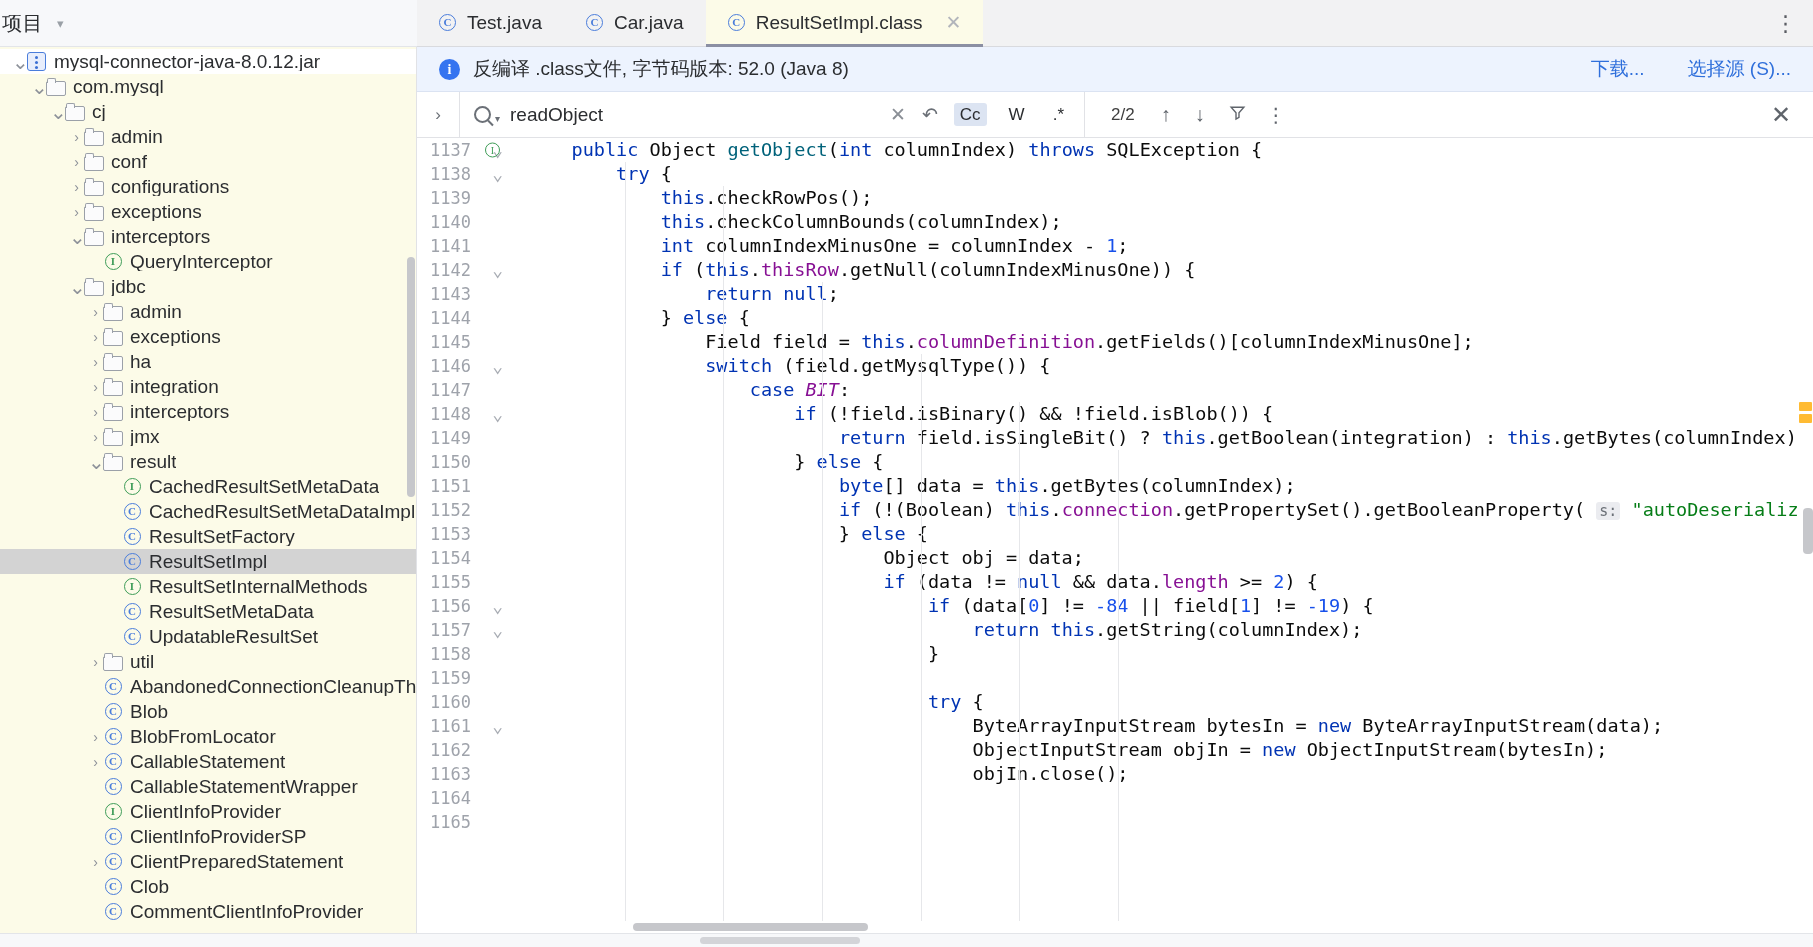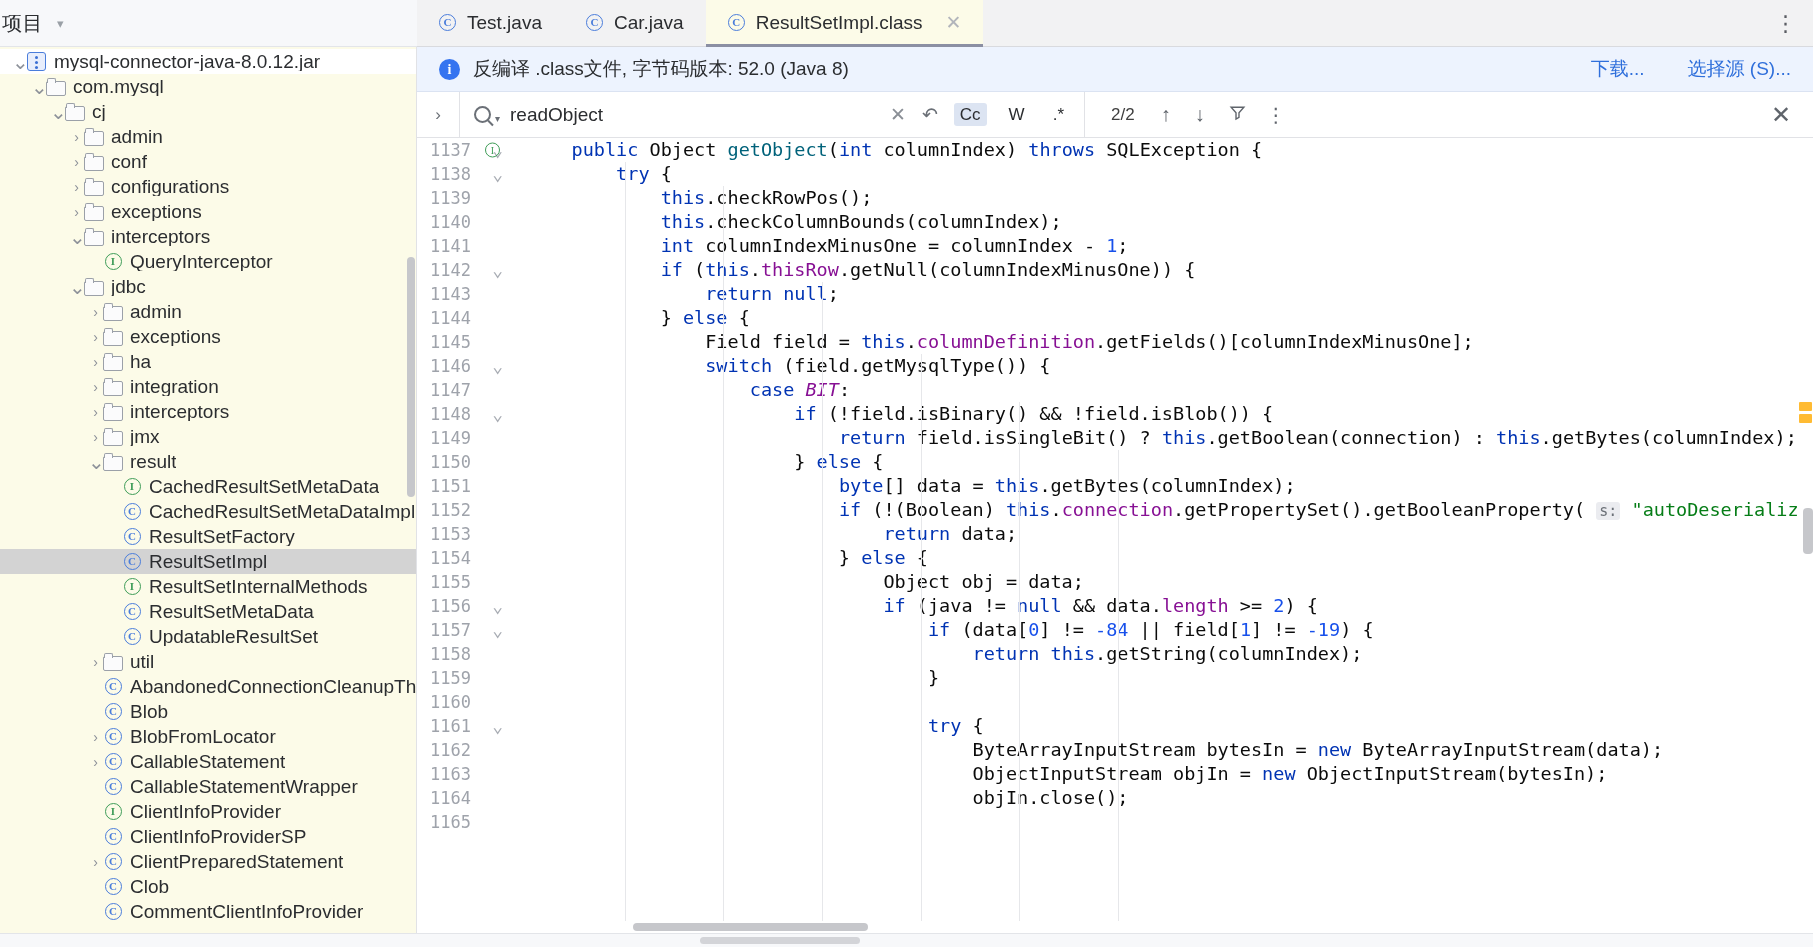--- a/index.html
+++ b/index.html
@@ -576,28 +576,27 @@
               <div class="crow"><span class="">            </span><span class="k">this</span><span class="">.checkRowPos();</span></div>
               <div class="crow"><span class="">            </span><span class="k">this</span><span class="">.checkColumnBounds(columnIndex);</span></div>
               <div class="crow"><span class="">            </span><span class="k">int</span><span class=""> columnIndexMinusOne = columnIndex - </span><span class="n">1</span><span class="">;</span></div>
               <div class="crow"><span class="">            </span><span class="k">if</span><span class=""> (</span><span class="k">this</span><span class="">.</span><span class="fld">thisRow</span><span class="">.getNull(columnIndexMinusOne)) {</span></div>
               <div class="crow"><span class="">                </span><span class="k">return null</span><span class="">;</span></div>
               <div class="crow"><span class="">            } </span><span class="k">else</span><span class=""> {</span></div>
               <div class="crow"><span class="">                Field field = </span><span class="k">this</span><span class="">.</span><span class="fld">columnDefinition</span><span class="">.getFields()[columnIndexMinusOne];</span></div>
               <div class="crow"><span class="">                </span><span class="k">switch</span><span class=""> (field.getMysqlType()) {</span></div>
               <div class="crow"><span class="">                    </span><span class="k">case </span><span class="en">BIT</span><span class="">:</span></div>
               <div class="crow"><span class="">                        </span><span class="k">if</span><span class=""> (!field.isBinary() &amp;&amp; !field.isBlob()) {</span></div>
-              <div class="crow"><span class="">                            </span><span class="k">return</span><span class=""> field.isSingleBit() ? </span><span class="k">this</span><span class="">.getBoolean(connection) : </span><span class="k">this</span><span class="">.getBytes(columnIndex);</span></div>
+              <div class="crow"><span class="">                            </span><span class="k">return</span><span class=""> field.isSingleBit() ? </span><span class="k">this</span><span class="">.getBoolean(integration) : </span><span class="k">this</span><span class="">.getBytes(columnIndex);</span></div>
               <div class="crow"><span class="">                        } </span><span class="k">else</span><span class=""> {</span></div>
               <div class="crow"><span class="">                            </span><span class="k">byte</span><span class="">[] data = </span><span class="k">this</span><span class="">.getBytes(columnIndex);</span></div>
               <div class="crow"><span class="">                            </span><span class="k">if</span><span class=""> (!(Boolean) </span><span class="k">this</span><span class="">.</span><span class="fld">connection</span><span class="">.getPropertySet().getBooleanProperty( </span><span class="param-hint">s:</span><span class=""> </span><span class="s">"autoDeserialize"</span></div>
-              <div class="crow"><span class="">                                </span><span class="k">return</span><span class=""> data;</span></div>
               <div class="crow"><span class="">                            } </span><span class="k">else</span><span class=""> {</span></div>
               <div class="crow"><span class="">                                Object obj = data;</span></div>
-              <div class="crow"><span class="">                                </span><span class="k">if</span><span class=""> (java != </span><span class="k">null</span><span class=""> &amp;&amp; data.</span><span class="fld">length</span><span class=""> &gt;= </span><span class="n">2</span><span class="">) {</span></div>
+              <div class="crow"><span class="">                                </span><span class="k">if</span><span class=""> (data != </span><span class="k">null</span><span class=""> &amp;&amp; data.</span><span class="fld">length</span><span class=""> &gt;= </span><span class="n">2</span><span class="">) {</span></div>
               <div class="crow"><span class="">                                    </span><span class="k">if</span><span class=""> (data[</span><span class="n">0</span><span class="">] != </span><span class="n">-84</span><span class=""> || field[</span><span class="n">1</span><span class="">] != </span><span class="n">-19</span><span class="">) {</span></div>
               <div class="crow"><span class="">                                        </span><span class="k">return</span><span class=""> </span><span class="k">this</span><span class="">.getString(columnIndex);</span></div>
               <div class="crow"><span class="">                                    }</span></div>
               <div class="crow"><span class=""></span></div>
               <div class="crow"><span class="">                                    </span><span class="k">try</span><span class=""> {</span></div>
               <div class="crow"><span class="">                                        ByteArrayInputStream bytesIn = </span><span class="k">new</span><span class=""> ByteArrayInputStream(data);</span></div>
               <div class="crow"><span class="">                                        ObjectInputStream objIn = </span><span class="k">new</span><span class=""> ObjectInputStream(bytesIn);</span></div>
               <div class="crow"><span class="">                                        objIn.close();</span></div>
             </div>
           <div class="h-scroll">

